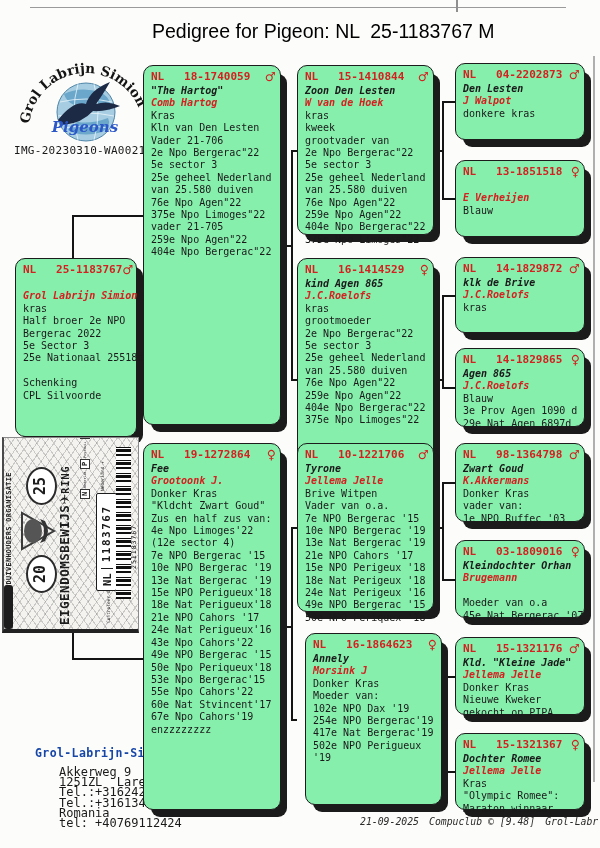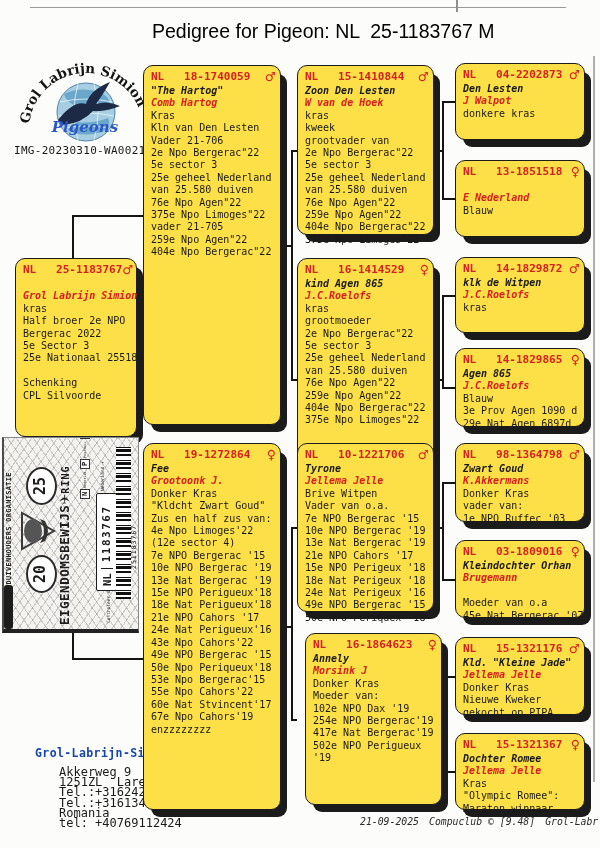--- a/index.html
+++ b/index.html
@@ -13,21 +13,21 @@
   
   .title{left:152px;top:20px;font-family:"Liberation Sans",sans-serif;font-size:19.5px;
          color:#000000;white-space:pre;}
   .img-label{left:14px;top:144px;font-size:11px;letter-spacing:.3px;}
   
   .logo{left:20px;top:26px;width:132px;height:126px;}
   .pigeons-script{left:30px;top:118px;width:110px;text-align:center;
      font-family:"DejaVu Serif","Liberation Serif",serif;font-style:italic;font-weight:bold;
      font-size:15px;color:#2b57c8;}
   
-  .pbox{position:absolute;background:#fde047;border:1.4px solid #1c1c1c;border-radius:10px;
+  .pbox{position:absolute;background:#86efac;border:1.4px solid #1c1c1c;border-radius:10px;
         box-shadow:7px 8px 0 -1px #1b1b1b;padding:4px 4px 0 7px;box-sizing:border-box;z-index:2;}
   .pbox-hd{display:flex;justify-content:space-between;align-items:flex-start;
            color:#d42020;font-weight:bold;font-size:11px;line-height:14px;margin-bottom:1px;}
   .hd-left{white-space:pre;}
   .hd-sex{font-family:"DejaVu Sans",sans-serif;font-size:12.5px;line-height:13px;color:#d42020;}
   .pbox-name{font-weight:bold;font-style:italic;font-size:10px;line-height:12.4px;white-space:pre;}
   .pbox-fancier{font-weight:bold;font-style:italic;font-size:10px;line-height:12.4px;
                 color:#d42020;white-space:pre;}
   .pbox-line{font-size:10px;line-height:12.4px;white-space:pre;}
   .conn{position:absolute;background:#141414;z-index:1;}
@@ -273,29 +273,29 @@
       <div class="pbox-name">Den Lesten</div>
       <div class="pbox-fancier">J Walpot</div>
       <div class="pbox-line">donkere kras</div>
     </div>
     <div class="pbox" style="left: 455px; top: 160px; width: 130px; height: 77px;">
       <div class="pbox-hd">
         <span class="hd-left">NL   13-1851518</span>
         <span class="hd-sex">♀</span>
       </div>
       <div class="pbox-name">&nbsp;</div>
-      <div class="pbox-fancier">E Nederland</div>
+      <div class="pbox-fancier">E Verheijen</div>
       <div class="pbox-line">Blauw</div>
     </div>
     <div class="pbox" style="left: 455px; top: 257px; width: 130px; height: 76px;">
       <div class="pbox-hd">
         <span class="hd-left">NL   14-1829872</span>
         <span class="hd-sex">♂</span>
       </div>
-      <div class="pbox-name">klk de Witpen</div>
+      <div class="pbox-name">klk de Brive</div>
       <div class="pbox-fancier">J.C.Roelofs</div>
       <div class="pbox-line">kras</div>
     </div>
     <div class="pbox" style="left: 455px; top: 348px; width: 130px; height: 79px;">
       <div class="pbox-hd">
         <span class="hd-left">NL   14-1829865</span>
         <span class="hd-sex">♀</span>
       </div>
       <div class="pbox-name">Agen 865</div>
       <div class="pbox-fancier">J.C.Roelofs</div>

